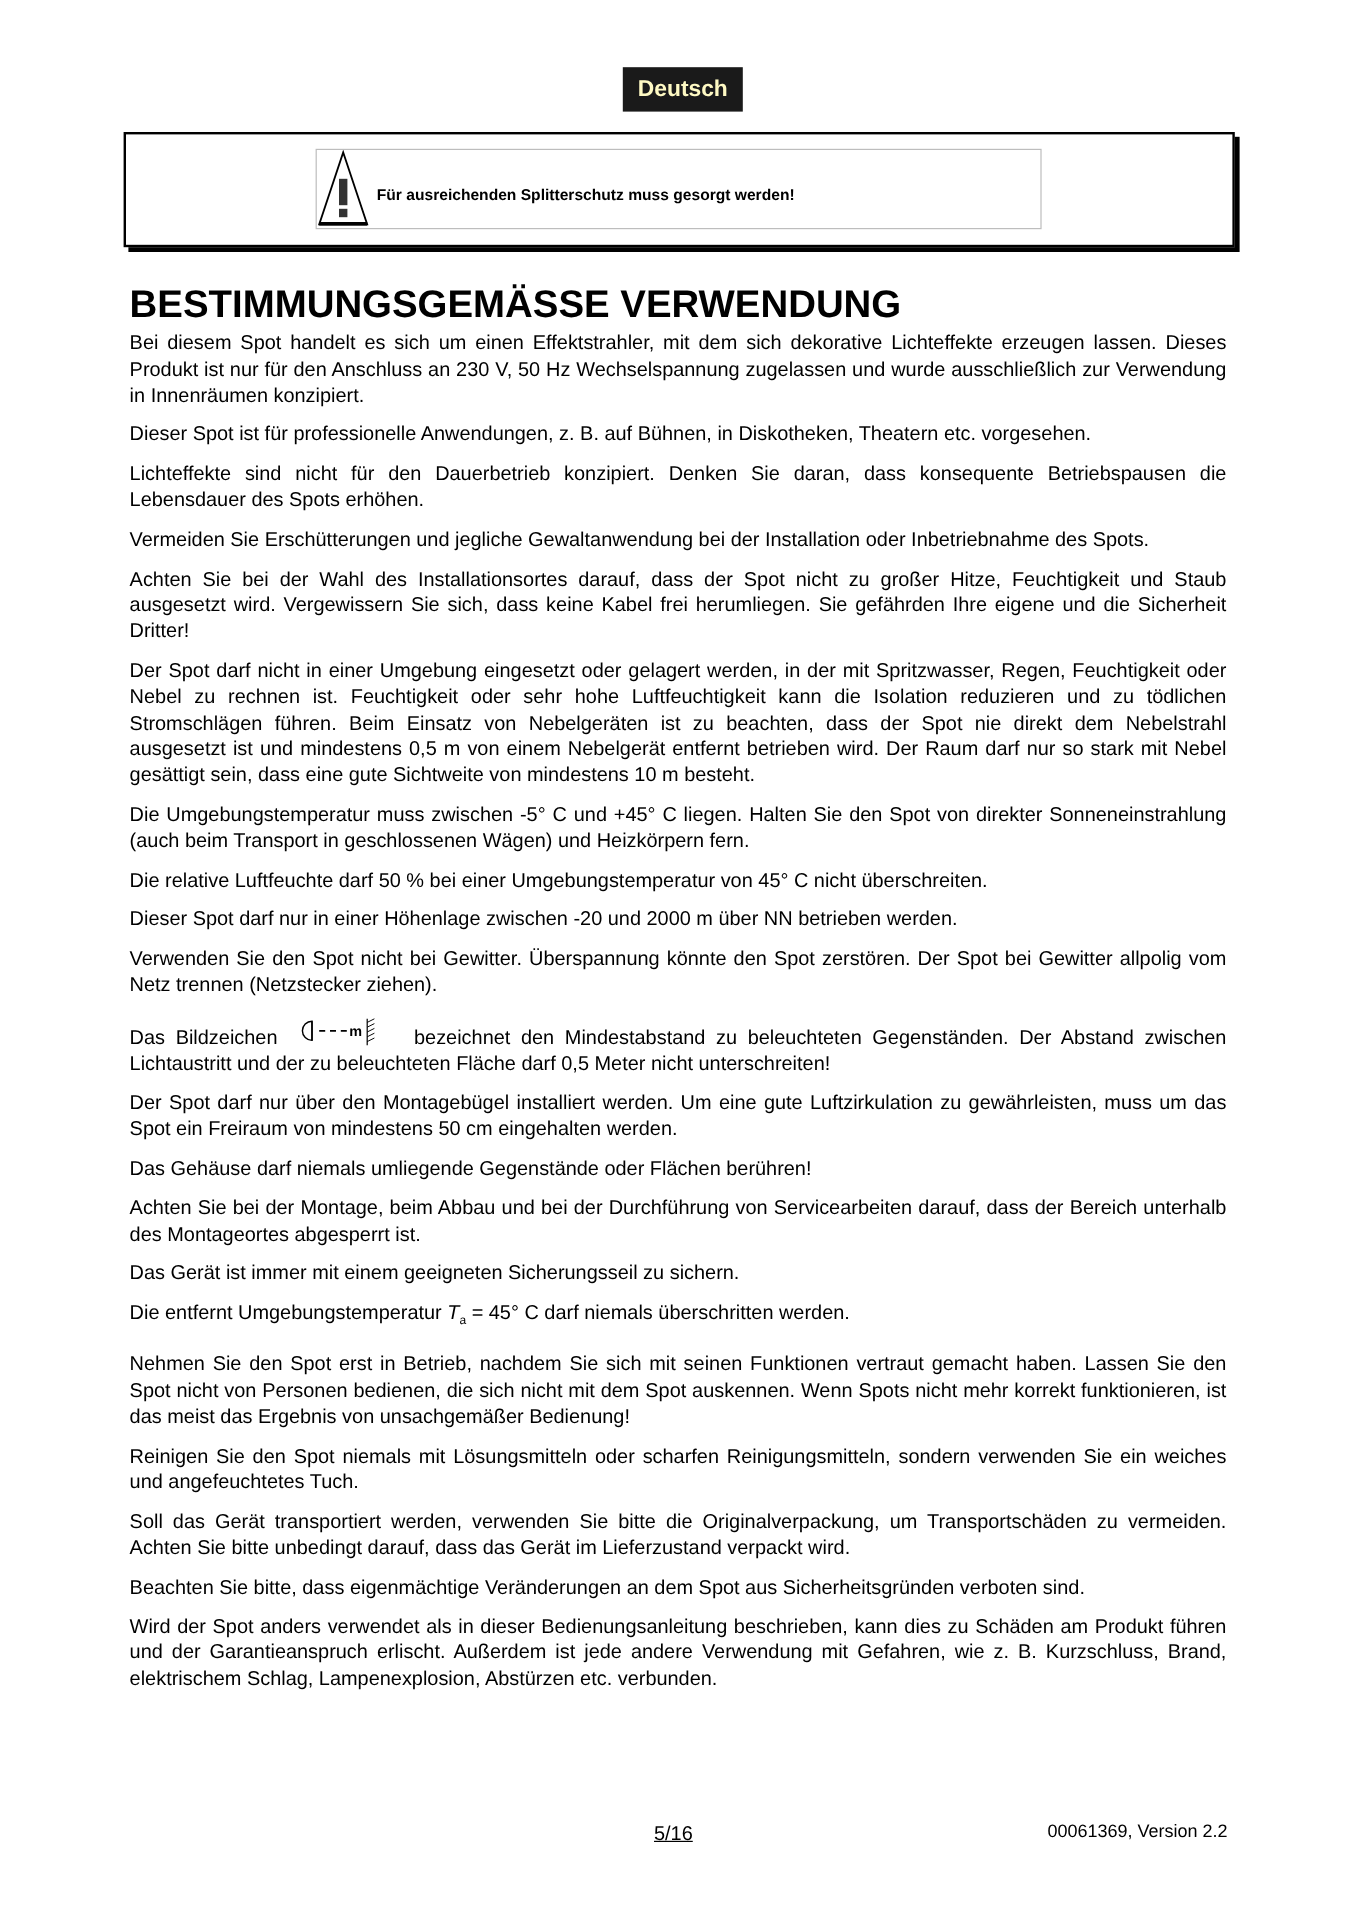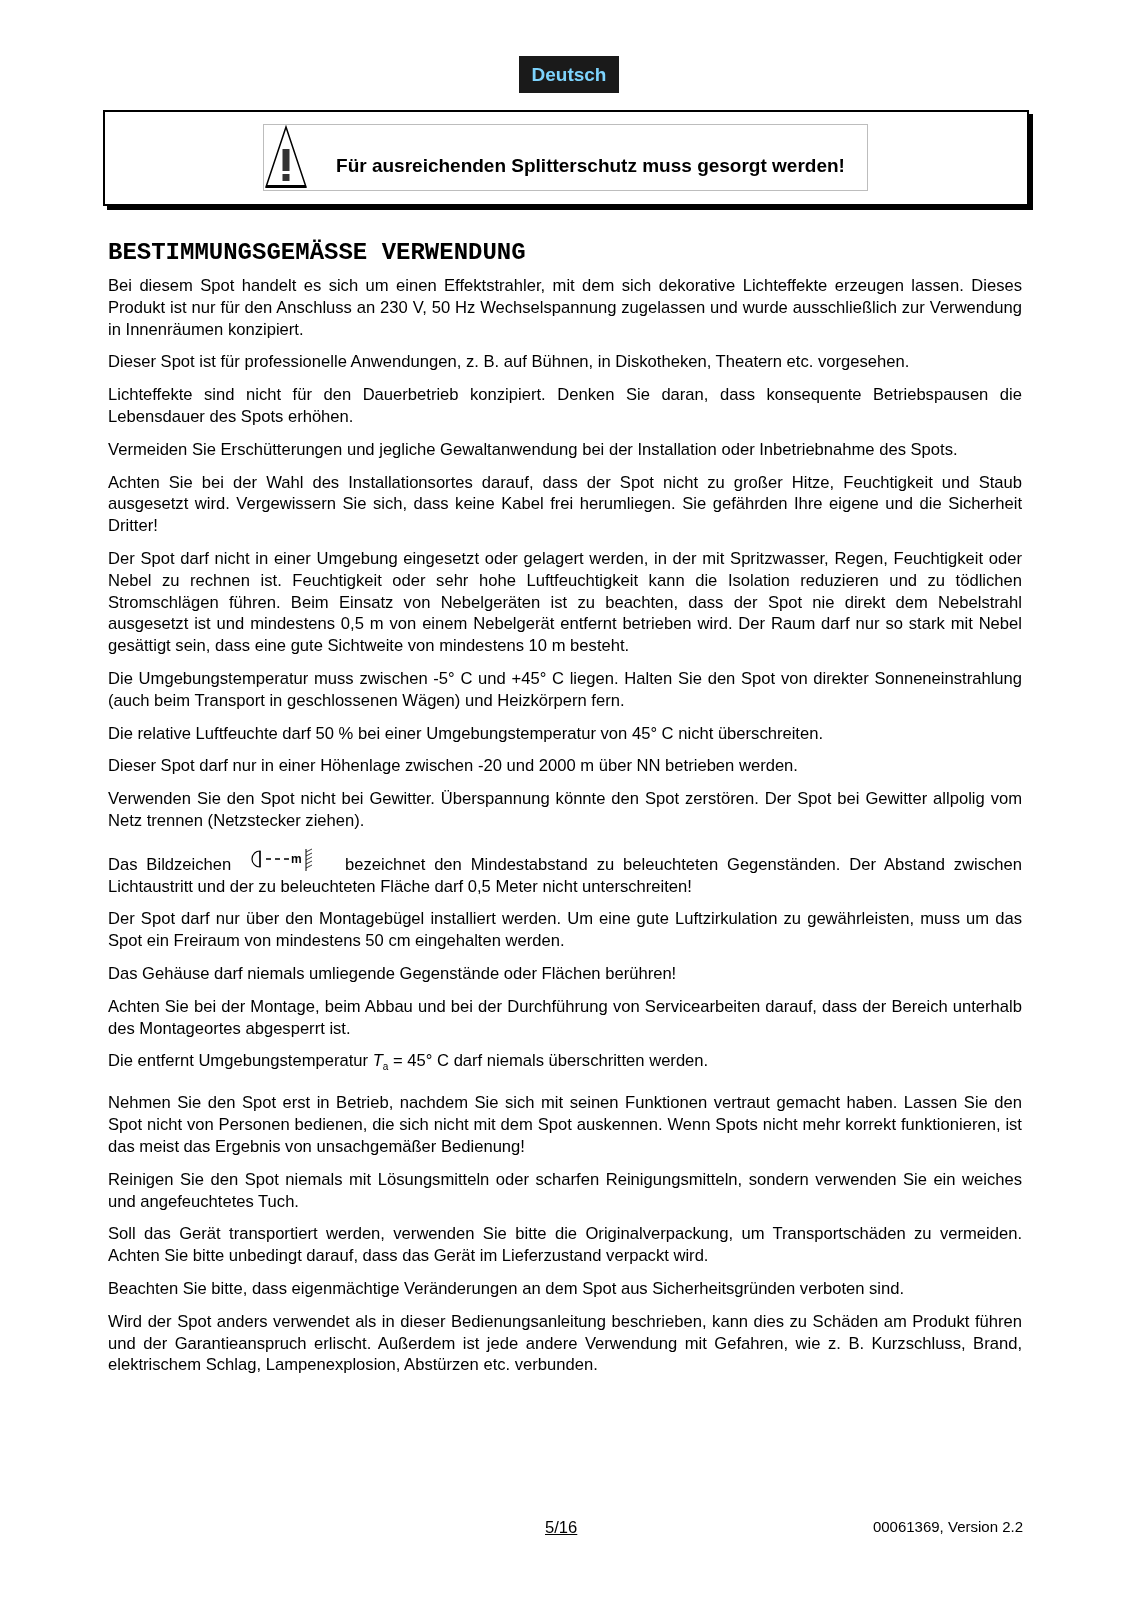--- a/index.html
+++ b/index.html
@@ -1,24 +1,24 @@
 <!DOCTYPE html>
 <html><head>
 <meta charset="utf-8">
 <style>
   html, body { margin: 0; padding: 0; background: #ffffff; }
   body { width: 1131px; height: 1600px; position: relative; font-family: "Liberation Sans", sans-serif; color: #000; }
-  .lang-badge { position: absolute; left: 519px; top: 56px; width: 100px; height: 37px; background: #1a1a1a; color: #7dd3fc; font-weight: bold; font-size: 19px; display: flex; align-items: center; justify-content: center; }
+  .lang-badge { position: absolute; left: 519px; top: 56px; width: 100px; height: 37px; background: #1a1a1a; color: #fef9c3; font-weight: bold; font-size: 19px; display: flex; align-items: center; justify-content: center; }
   .warn-box { position: absolute; left: 103px; top: 110px; width: 922px; height: 92px; border: 2px solid #000; box-shadow: 4px 4px 0 #000; background: #fff; }
   .warn-inner { position: absolute; left: 158px; top: 12px; width: 603px; height: 65px; border: 1px solid #bdbdbd; }
   .warn-tri { position: absolute; left: 0; top: 0; width: 44px; height: 65px; }
   .warn-title { position: absolute; left: 50px; right: 0; top: 1px; text-align: center; font-weight: bold; font-size: 21px; letter-spacing: 0.5px; }
-  .warn-text { position: absolute; left: 50px; right: 0; top: 30px; text-align: center; font-weight: bold; font-size: 19px; white-space: nowrap; }
+  .warn-text { position: absolute; left: 50px; right: 0; top: 30px; font-weight: bold; font-size: 13px; white-space: nowrap; }
   .content { position: absolute; left: 108px; top: 238px; width: 914px; }
-  h1 { font-size: 24px; font-weight: bold; margin: 0 0 7px 0; line-height: 30px; font-family: Liberation Mono, monospace; }
+  h1 { font-size: 32px; font-weight: bold; margin: 0 0 7px 0; line-height: 30px; }
   p { font-size: 16.6px; line-height: 21.8px; margin: 0 0 11px 0; text-align: justify; }
   .sym { display: inline-block; vertical-align: -2px; width: 88px; height: 24px; margin: 0 4px; }
   sub { font-size: 10px; }
   .footer-page { position: absolute; left: 545px; top: 1518px; font-size: 16.6px; text-decoration: underline; }
   .footer-ver { position: absolute; right: 108px; top: 1518px; font-size: 15px; }
 </style>
 </head>
 <body>
 
 <div class="lang-badge">Deutsch</div>
@@ -61,20 +61,21 @@
       <line x1="62" y1="8" x2="68" y2="5" stroke="#000" stroke-width="0.8"></line>
       <line x1="62" y1="12" x2="68" y2="9" stroke="#000" stroke-width="0.8"></line>
       <line x1="62" y1="16" x2="68" y2="13" stroke="#000" stroke-width="0.8"></line>
       <line x1="62" y1="20" x2="68" y2="17" stroke="#000" stroke-width="0.8"></line>
     </svg>
     <span>bezeichnet den Mindestabstand zu beleuchteten Gegenständen. Der Abstand zwischen Lichtaustritt und der zu beleuchteten Fläche darf 0,5 Meter nicht unterschreiten!</span>
   </p>
   <p>Der Spot darf nur über den Montagebügel installiert werden. Um eine gute Luftzirkulation zu gewährleisten, muss um das Spot ein Freiraum von mindestens 50 cm eingehalten werden.</p>
   <p>Das Gehäuse darf niemals umliegende Gegenstände oder Flächen berühren!</p>
   <p>Achten Sie bei der Montage, beim Abbau und bei der Durchführung von Servicearbeiten darauf, dass der Bereich unterhalb des Montageortes abgesperrt ist.</p>
+  <p>Das Gerät ist immer mit einem geeigneten Sicherungsseil zu sichern.</p>
   <p style="margin-bottom:14px;">
     <span>Die entfernt Umgebungstemperatur </span><i>T</i><sub>a</sub><span> = 45° C darf niemals überschritten werden.</span>
   </p>
   <p>Nehmen Sie den Spot erst in Betrieb, nachdem Sie sich mit seinen Funktionen vertraut gemacht haben. Lassen Sie den Spot nicht von Personen bedienen, die sich nicht mit dem Spot auskennen. Wenn Spots nicht mehr korrekt funktionieren, ist das meist das Ergebnis von unsachgemäßer Bedienung!</p>
   <p>Reinigen Sie den Spot niemals mit Lösungsmitteln oder scharfen Reinigungsmitteln, sondern verwenden Sie ein weiches und angefeuchtetes Tuch.</p>
   <p>Soll das Gerät transportiert werden, verwenden Sie bitte die Originalverpackung, um Transportschäden zu vermeiden. Achten Sie bitte unbedingt darauf, dass das Gerät im Lieferzustand verpackt wird.</p>
   <p>Beachten Sie bitte, dass eigenmächtige Veränderungen an dem Spot aus Sicherheitsgründen verboten sind.</p>
   <p>Wird der Spot anders verwendet als in dieser Bedienungsanleitung beschrieben, kann dies zu Schäden am Produkt führen und der Garantieanspruch erlischt. Außerdem ist jede andere Verwendung mit Gefahren, wie z. B. Kurzschluss, Brand, elektrischem Schlag, Lampenexplosion, Abstürzen etc. verbunden.</p>
 </div>
 

